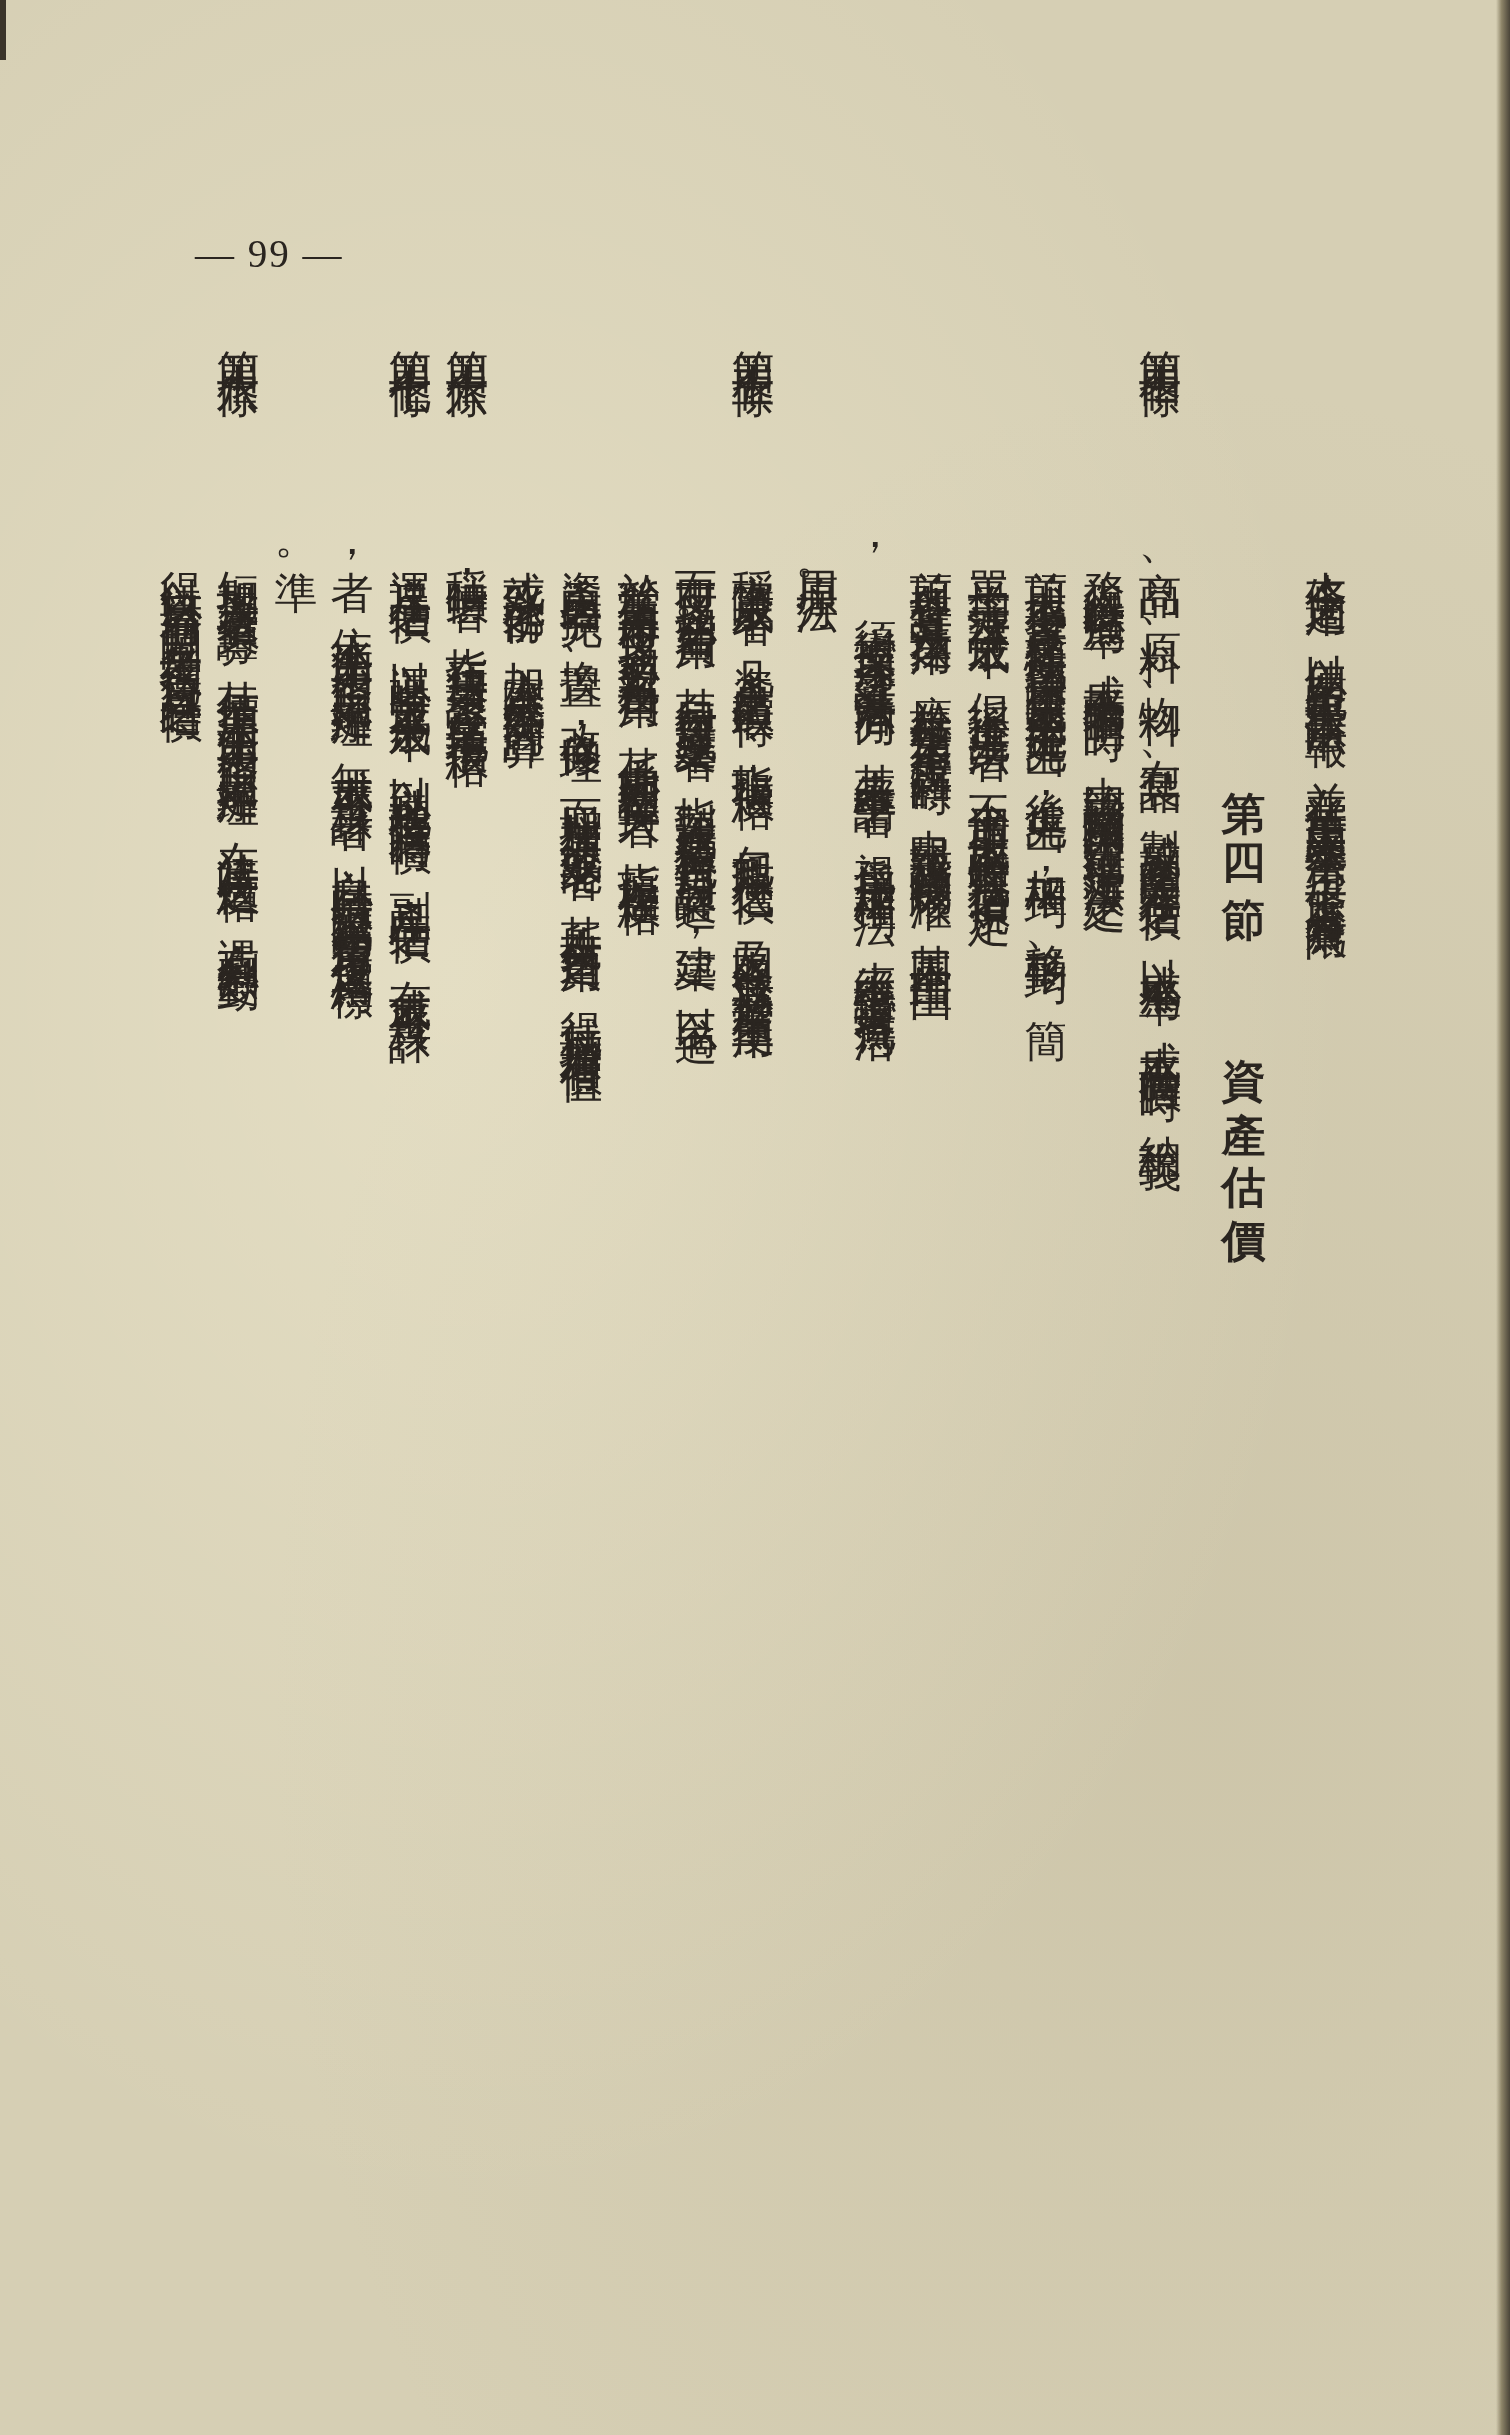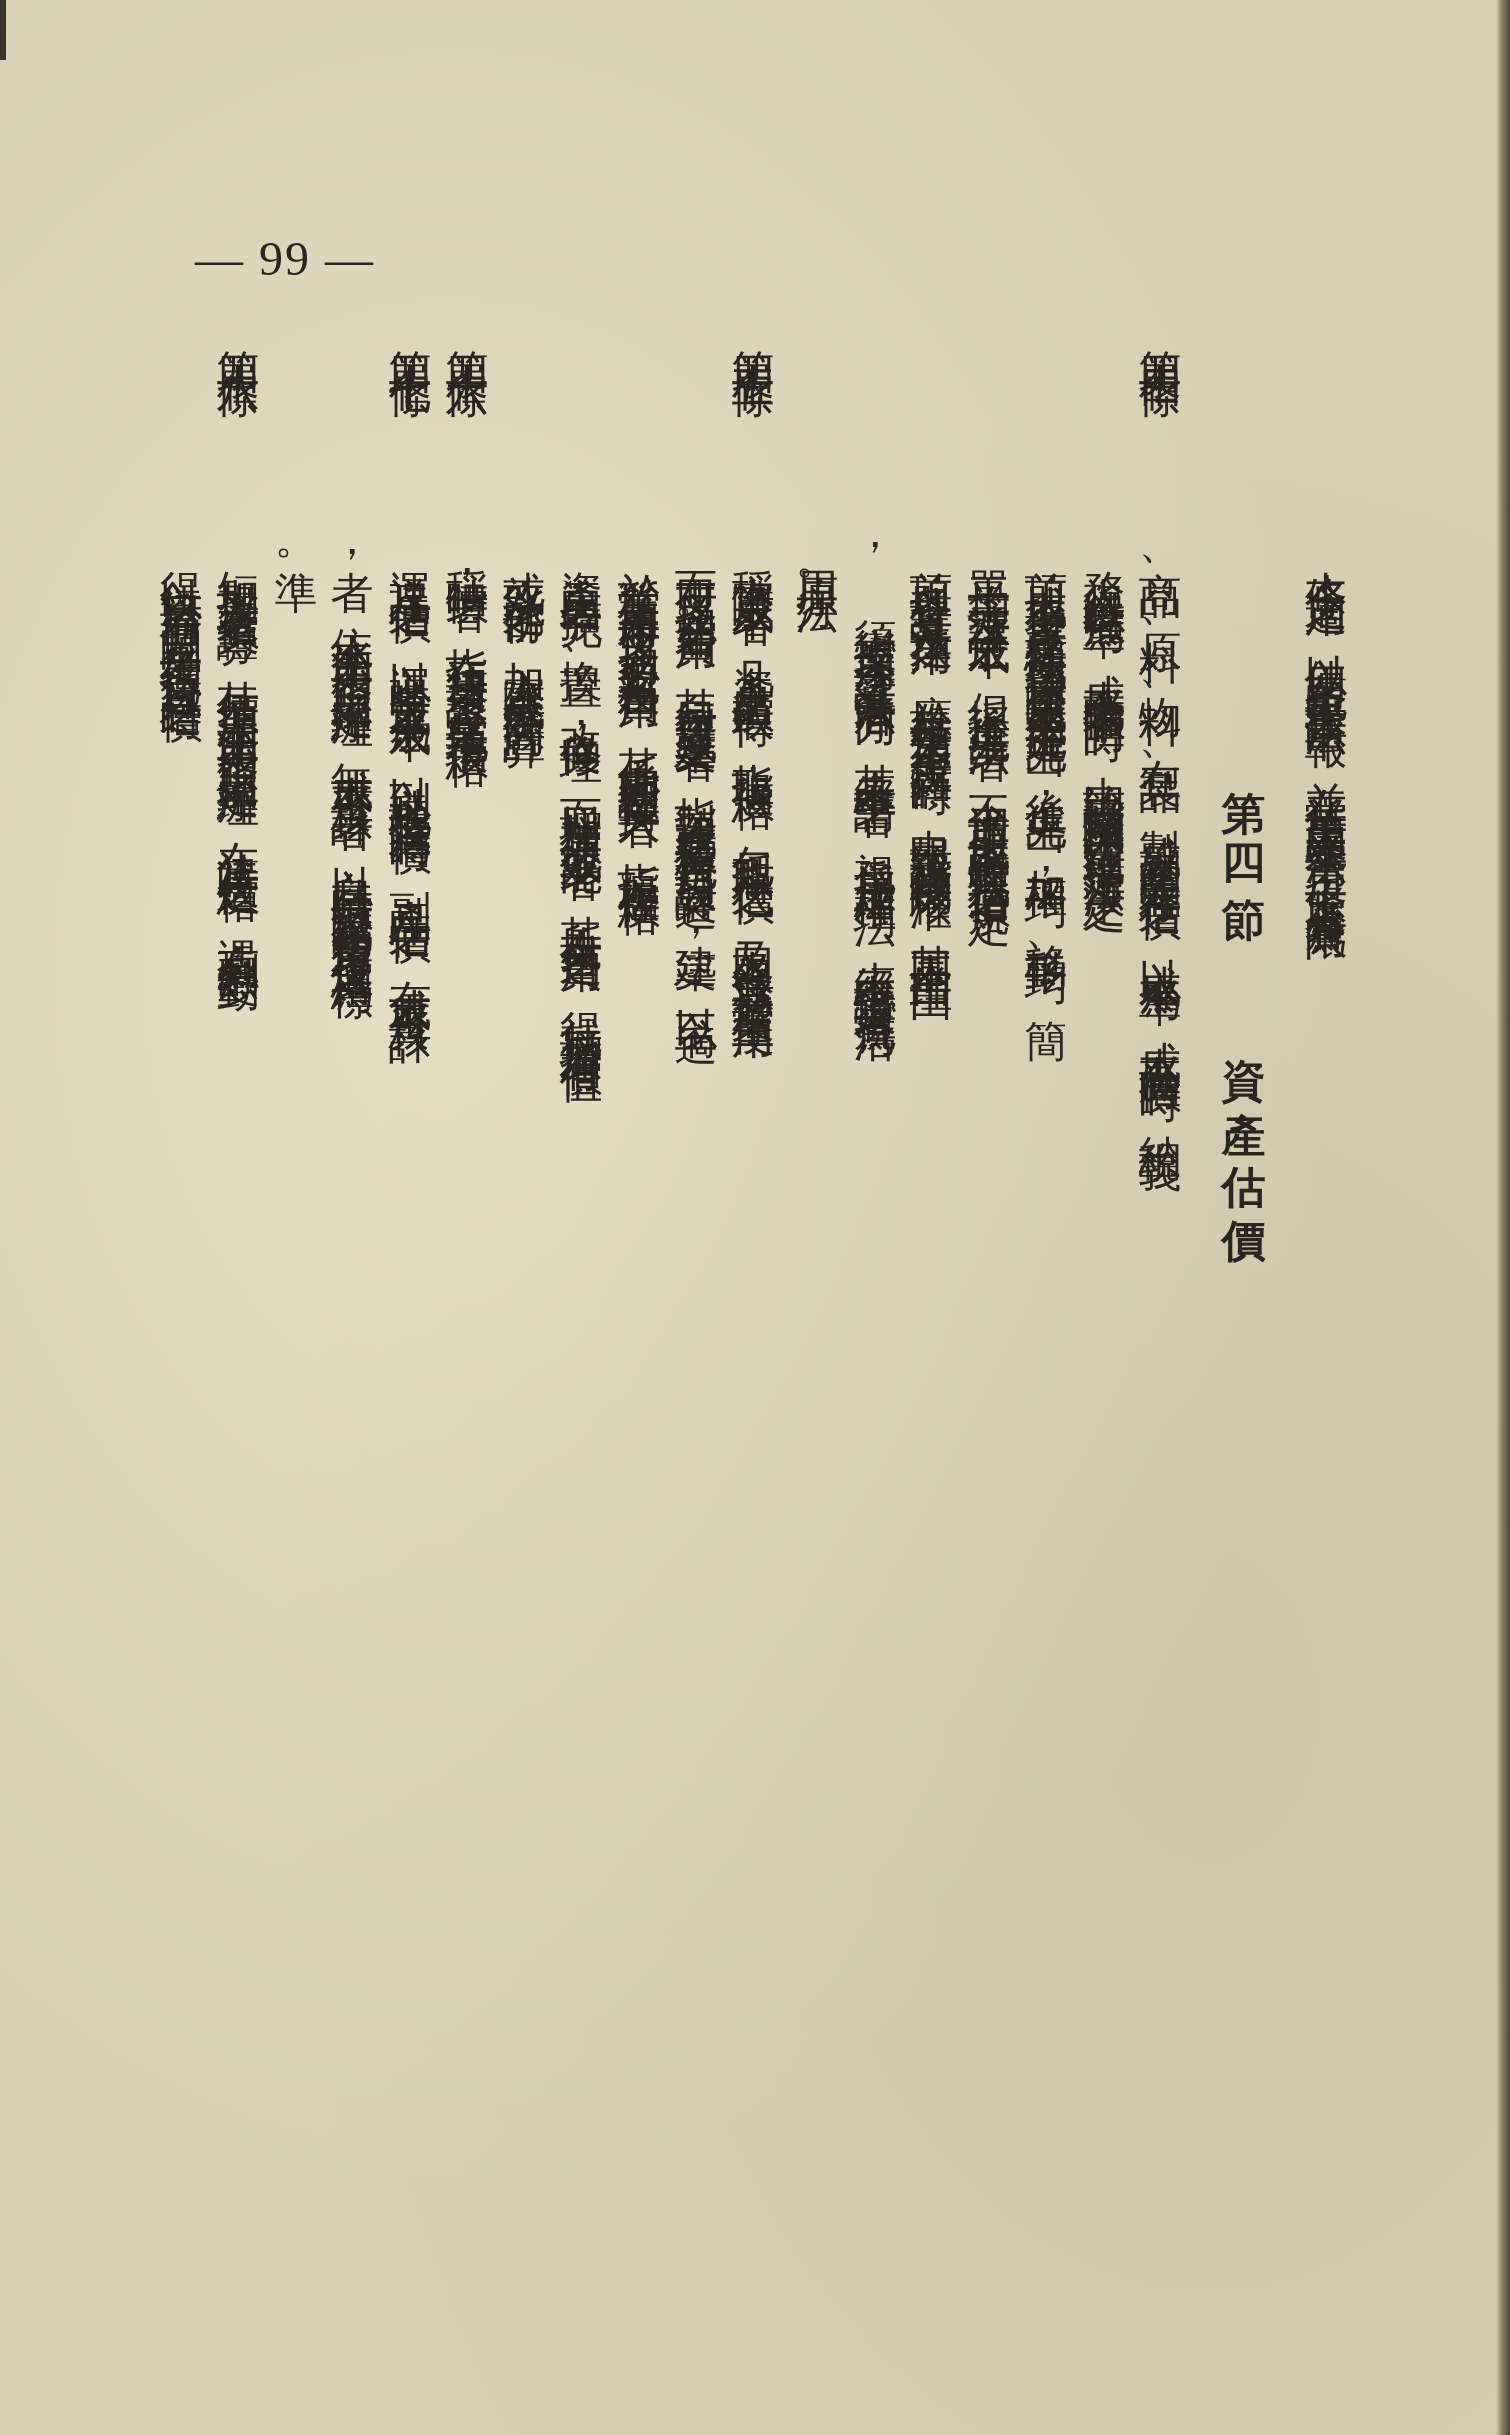--- a/index.html
+++ b/index.html
@@ -24,21 +24,21 @@
     writing-mode: vertical-rl;
     text-orientation: upright;
     font-size: 43px;
     line-height: 1;
     letter-spacing: 6.6px;
     white-space: nowrap;
   }
   .heading { letter-spacing: 54px; font-weight: bold; font-size: 44px; }
   .page-number {
     position: absolute; left: 195px; top: 231px;
-    font-size: 48px; font-family: "Liberation Serif", serif; letter-spacing: 2px;
+    font-size: 39px; font-family: "Liberation Serif", serif; letter-spacing: 2px;
     writing-mode: horizontal-tb;
   }
 </style>
 </head>
 <body>
 
 <div class="page-edge-left"></div>
 <div class="page-edge-right"></div>
 
 <div class="col" style="left:1305px; top:537px;">本條之適用，以使用藍色申報書依法申報，並在當年度內未受本法第一百一十條之處分者爲限。</div>

